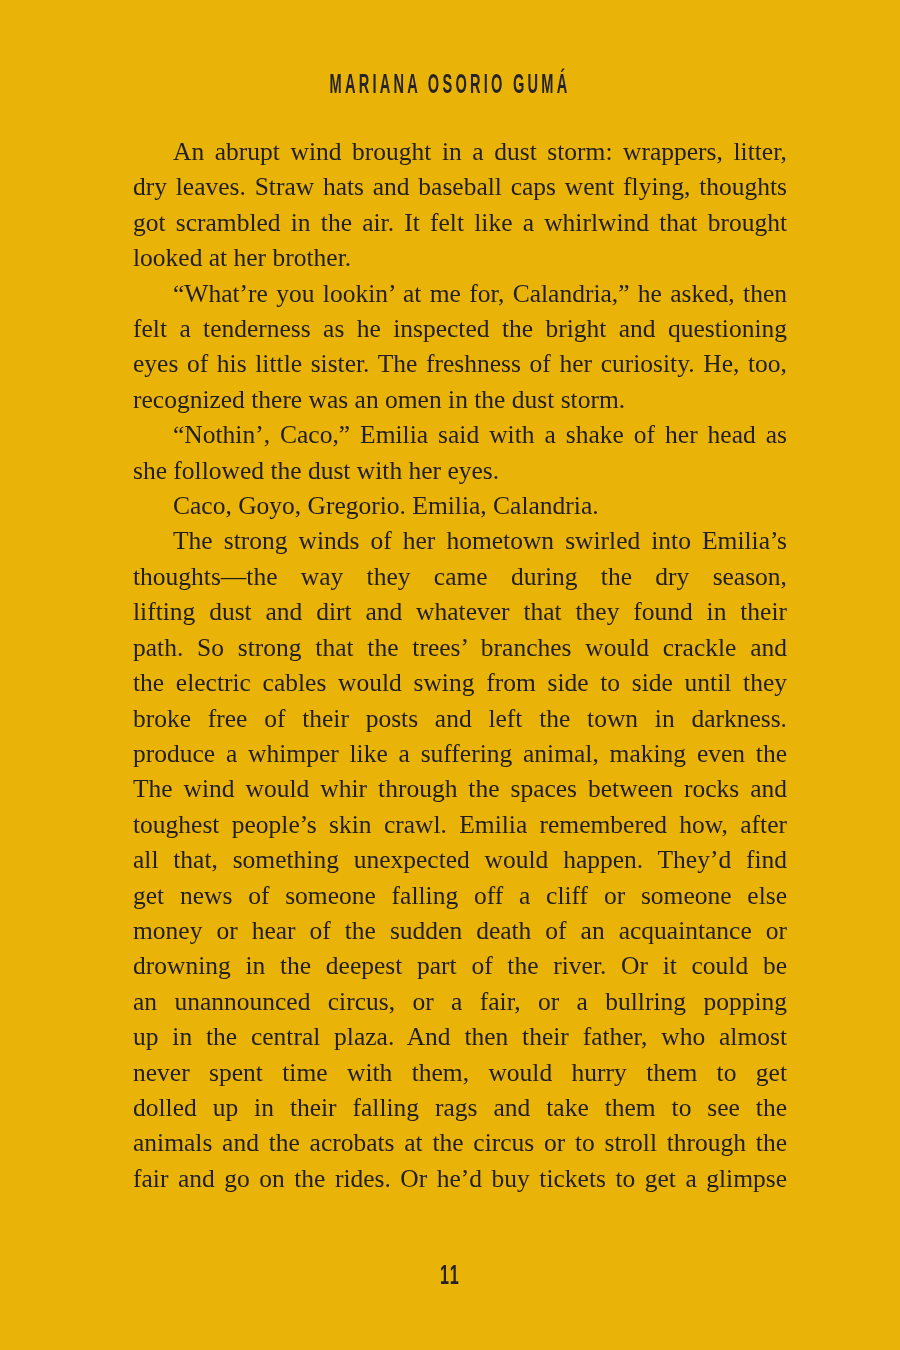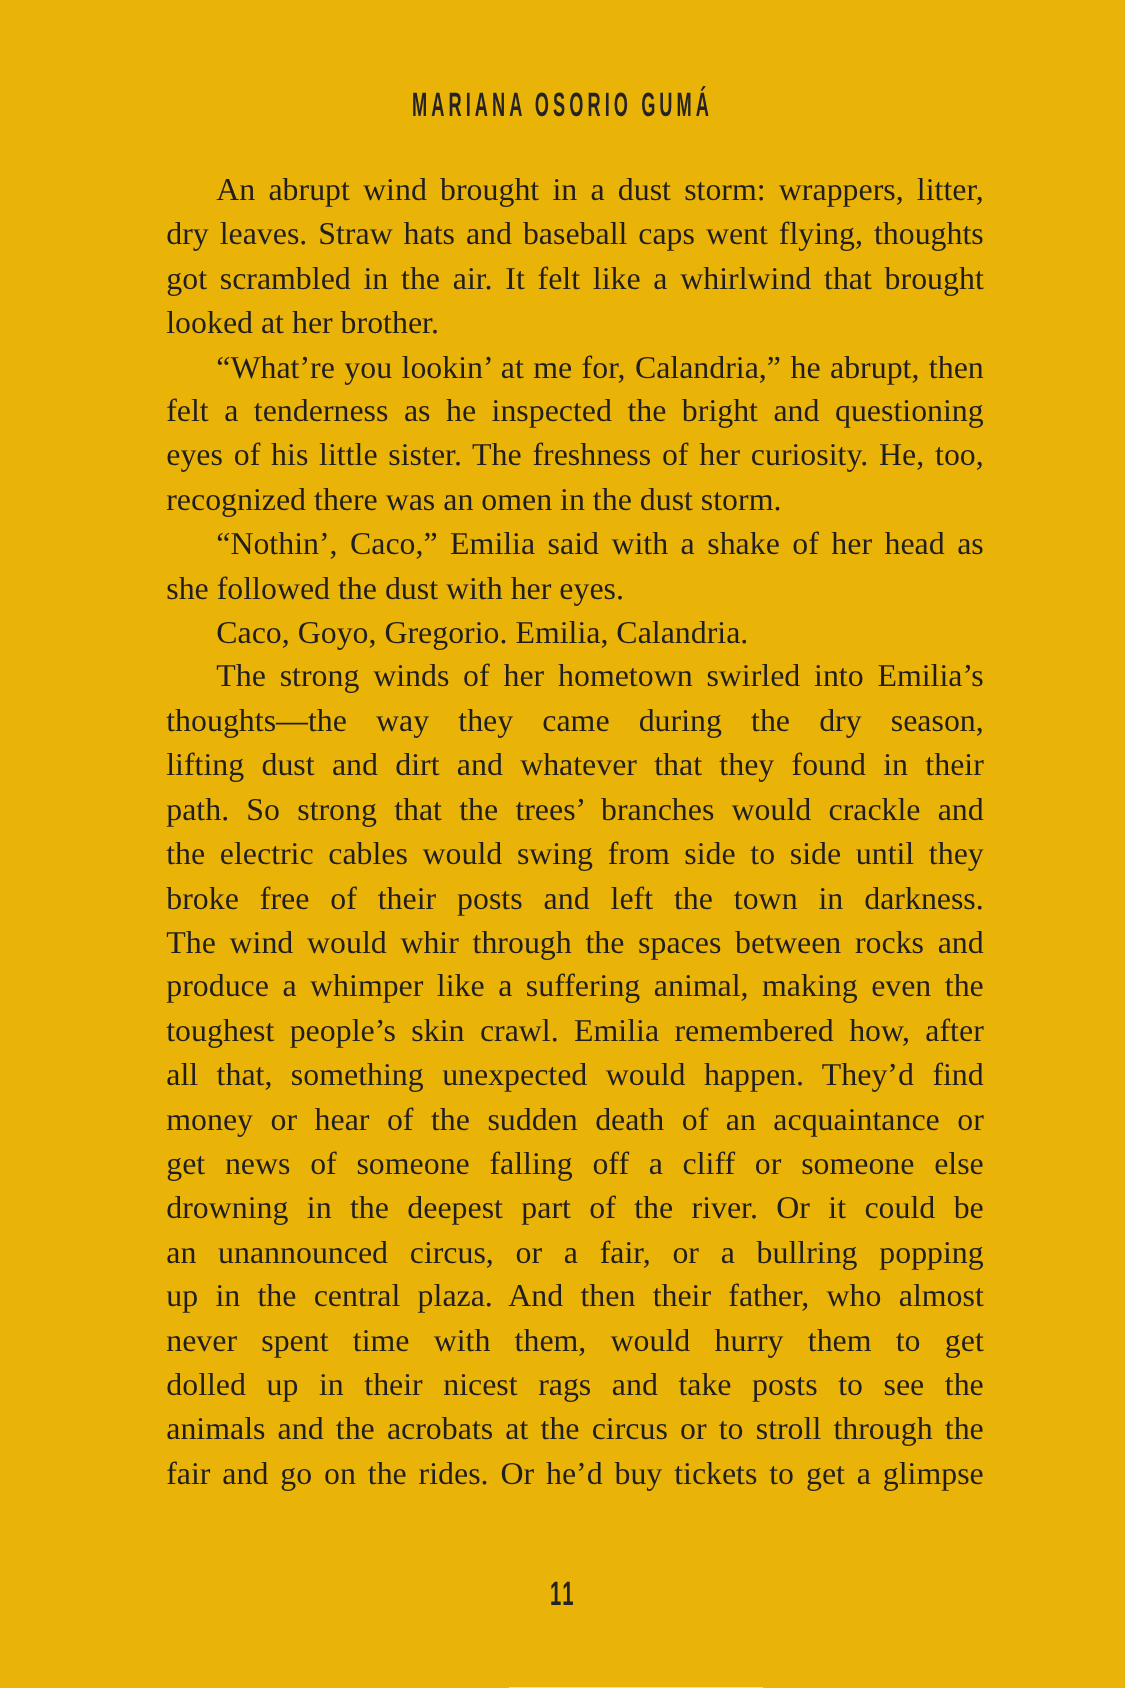--- a/index.html
+++ b/index.html
@@ -77,44 +77,44 @@
 
   <div class="running-header">
     <span class="condensed">MARIANA OSORIO GUMÁ</span>
   </div>
 
   <div id="text-block" class="text-block">
       <div class="line indent">An abrupt wind brought in a dust storm: wrappers, litter,</div>
       <div class="line">dry leaves. Straw hats and baseball caps went flying, thoughts</div>
       <div class="line">got scrambled in the air. It felt like a whirlwind that brought</div>
       <div class="line lastline">looked at her brother.</div>
-      <div class="line indent">“What’re you lookin’ at me for, Calandria,” he abrupt, then</div>
+      <div class="line indent">“What’re you lookin’ at me for, Calandria,” he asked, then</div>
       <div class="line">felt a tenderness as he inspected the bright and questioning</div>
       <div class="line">eyes of his little sister. The freshness of her curiosity. He, too,</div>
       <div class="line lastline">recognized there was an omen in the dust storm.</div>
       <div class="line indent">“Nothin’, Caco,” Emilia said with a shake of her head as</div>
       <div class="line lastline">she followed the dust with her eyes.</div>
       <div class="line indent lastline">Caco, Goyo, Gregorio. Emilia, Calandria.</div>
       <div class="line indent">The strong winds of her hometown swirled into Emilia’s</div>
       <div class="line">thoughts—the way they came during the dry season,</div>
       <div class="line">lifting dust and dirt and whatever that they found in their</div>
       <div class="line">path. So strong that the trees’ branches would crackle and</div>
       <div class="line">the electric cables would swing from side to side until they</div>
       <div class="line">broke free of their posts and left the town in darkness.</div>
+      <div class="line">produce a whimper like a suffering animal, making even the</div>
       <div class="line">The wind would whir through the spaces between rocks and</div>
-      <div class="line">produce a whimper like a suffering animal, making even the</div>
       <div class="line">toughest people’s skin crawl. Emilia remembered how, after</div>
       <div class="line">all that, something unexpected would happen. They’d find</div>
+      <div class="line">get news of someone falling off a cliff or someone else</div>
       <div class="line">money or hear of the sudden death of an acquaintance or</div>
-      <div class="line">get news of someone falling off a cliff or someone else</div>
       <div class="line">drowning in the deepest part of the river. Or it could be</div>
       <div class="line">an unannounced circus, or a fair, or a bullring popping</div>
       <div class="line">up in the central plaza. And then their father, who almost</div>
       <div class="line">never spent time with them, would hurry them to get</div>
-      <div class="line">dolled up in their nicest rags and take posts to see the</div>
+      <div class="line">dolled up in their falling rags and take them to see the</div>
       <div class="line">animals and the acrobats at the circus or to stroll through the</div>
       <div class="line">fair and go on the rides. Or he’d buy tickets to get a glimpse</div>
     </div>
 
   <div class="folio">
     <span class="condensed">11</span>
   </div>
 
 </div>
 

